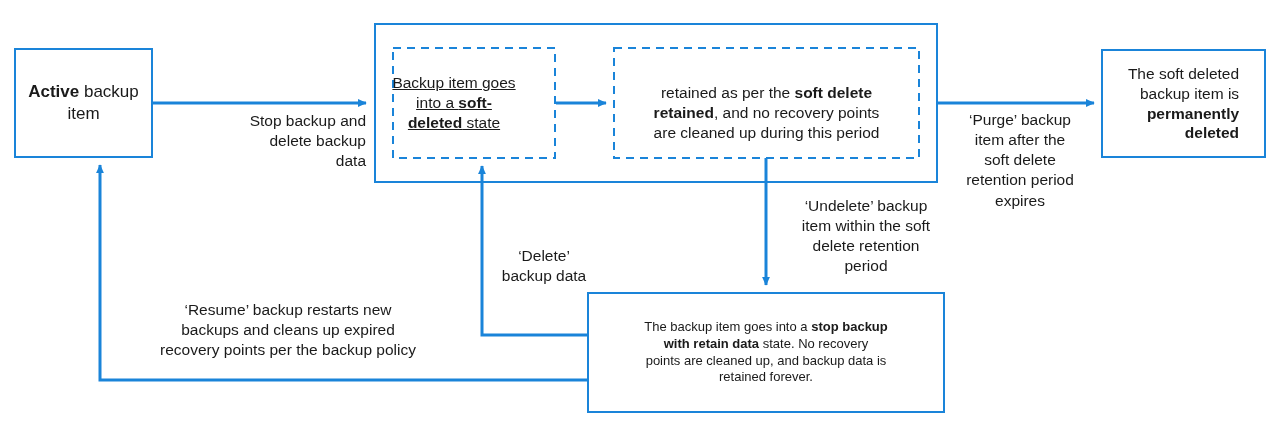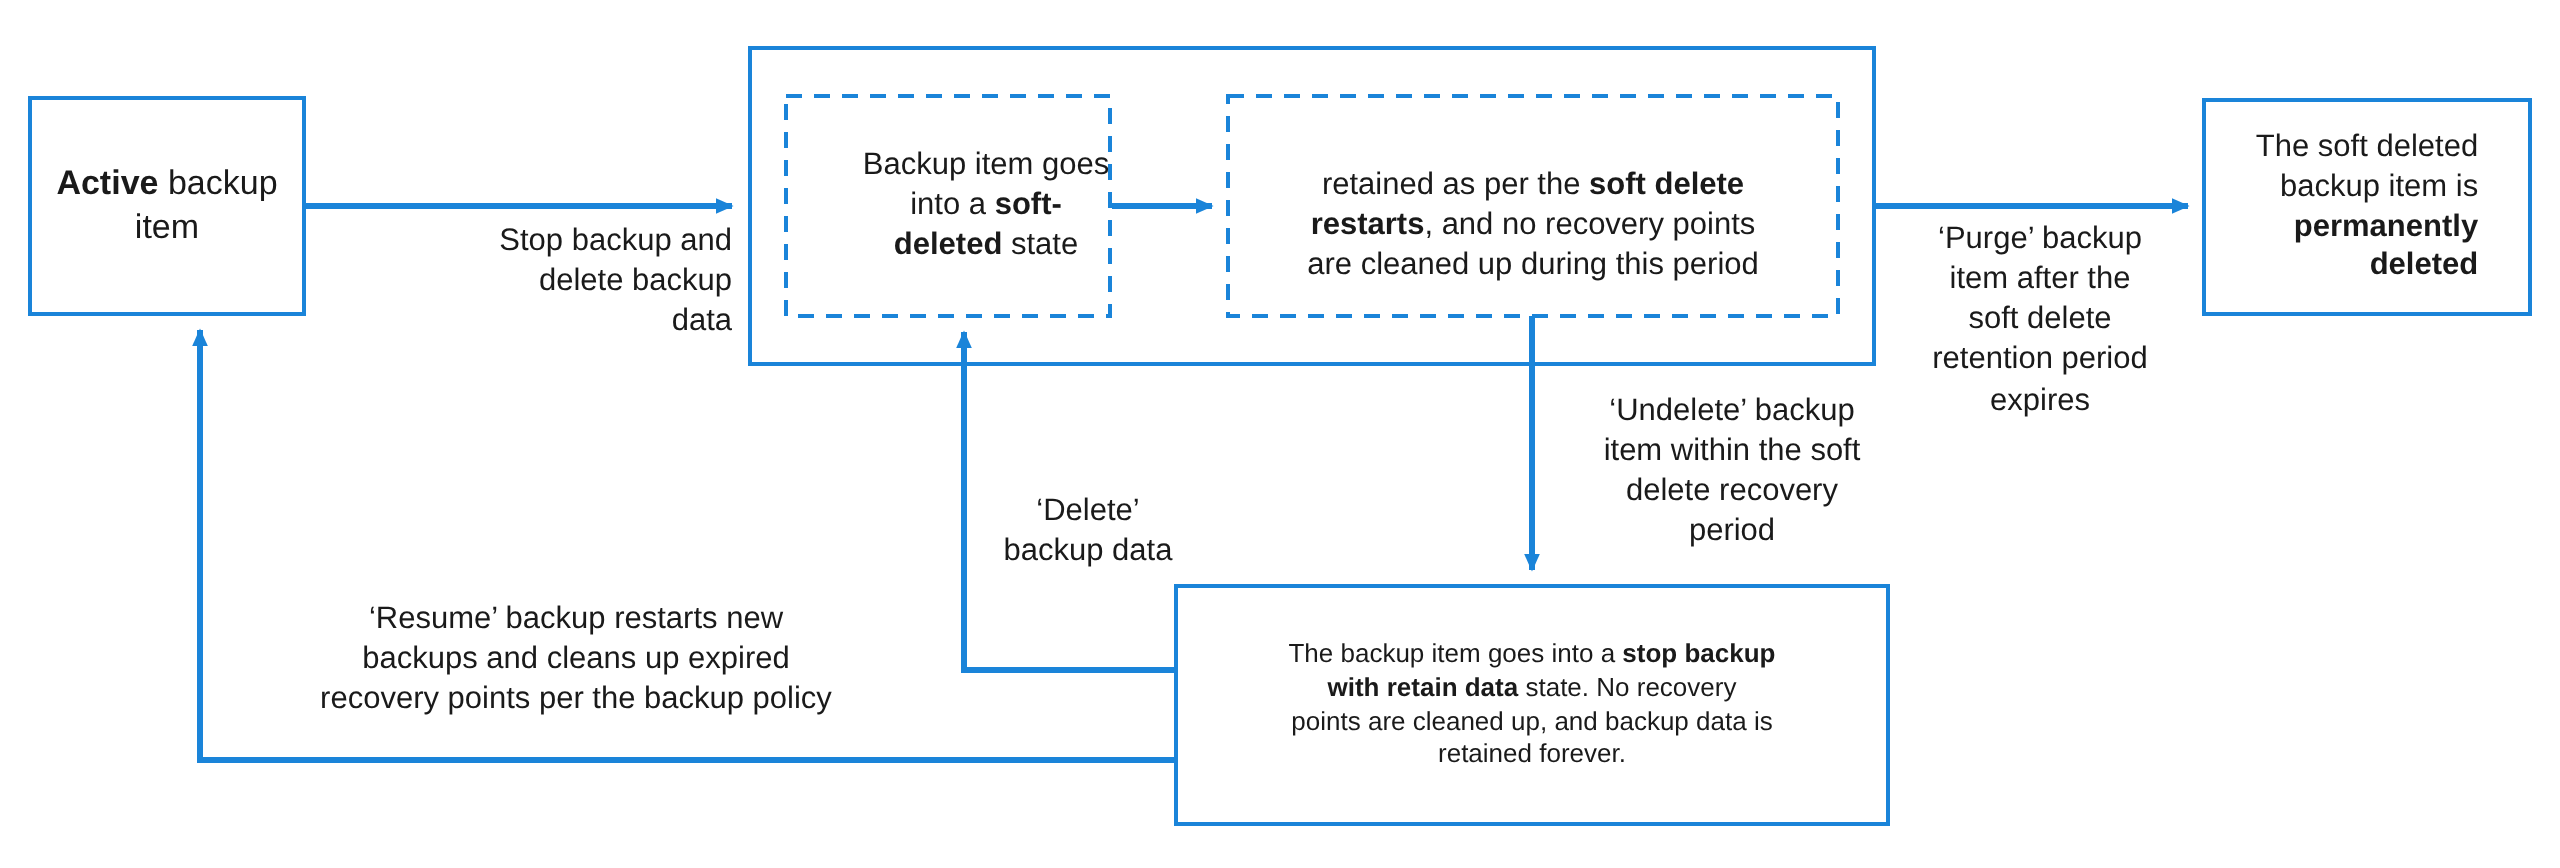--- a/index.html
+++ b/index.html
@@ -50,33 +50,33 @@
     <polyline points="588,380 100,380 100,165" fill="none" stroke="#1a84d9" stroke-width="3" marker-end="url(#arrowhead)"></polyline>
   </svg>
 
   <div class="node-text" style="left:15px;top:49px;width:137px;height:108px;font-size:17px;">
     <div>
       <span class="b">Active</span><span> backup</span><br>
       <span>item</span>
     </div>
   </div>
 
-  <div class="node-text" style="left:415px;top:48px;width:156px;height:110px;font-size:15.5px;">
+  <div class="node-text" style="left:376px;top:48px;width:156px;height:110px;font-size:15.5px;text-decoration:underline;">
     <div>
       <span>Backup item goes</span><br>
       <span>into a </span><span class="b">soft-</span><br>
       <span class="b">deleted</span><span> state</span>
     </div>
   </div>
 
   <div class="node-text" style="left:614px;top:48px;width:305px;height:110px;font-size:15.5px;">
     <div>
       <br>
       <span>retained as per the </span><span class="b">soft delete</span><br>
-      <span class="b">restarts</span><span>, and no recovery points</span><br>
+      <span class="b">retained</span><span>, and no recovery points</span><br>
       <span>are cleaned up during this period</span>
     </div>
   </div>
 
   <div class="node-text" style="left:1102px;top:50px;width:163px;height:107px;font-size:15.5px;text-align:right;">
     <div>
       <span>The soft deleted</span><br>
       <span>backup item is</span><br>
       <span class="b">permanently</span><br>
       <span class="b">deleted</span>
@@ -102,21 +102,21 @@
     <span>‘Purge’ backup</span><br>
     <span>item after the</span><br>
     <span>soft delete</span><br>
     <span>retention period</span><br>
     <span>expires</span>
   </div>
 
   <div class="edge-label" style="left:776px;top:196px;width:180px;font-size:15.5px;">
     <span>‘Undelete’ backup</span><br>
     <span>item within the soft</span><br>
-    <span>delete recovery</span><br>
+    <span>delete retention</span><br>
     <span>period</span>
   </div>
 
   <div class="edge-label" style="left:488px;top:246px;width:112px;font-size:15.5px;">
     <span>‘Delete’</span><br>
     <span>backup data</span>
   </div>
 
   <div class="edge-label" style="left:136px;top:300px;width:304px;font-size:15.5px;">
     <span>‘Resume’ backup restarts new</span><br>

